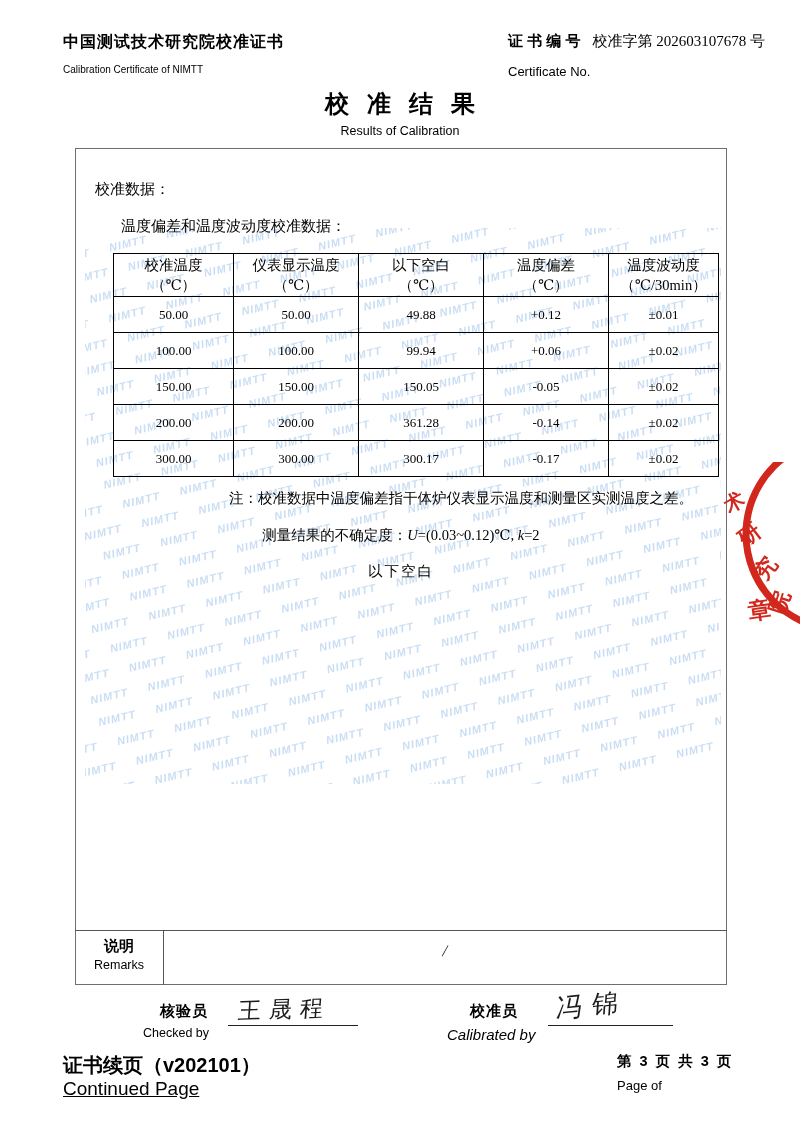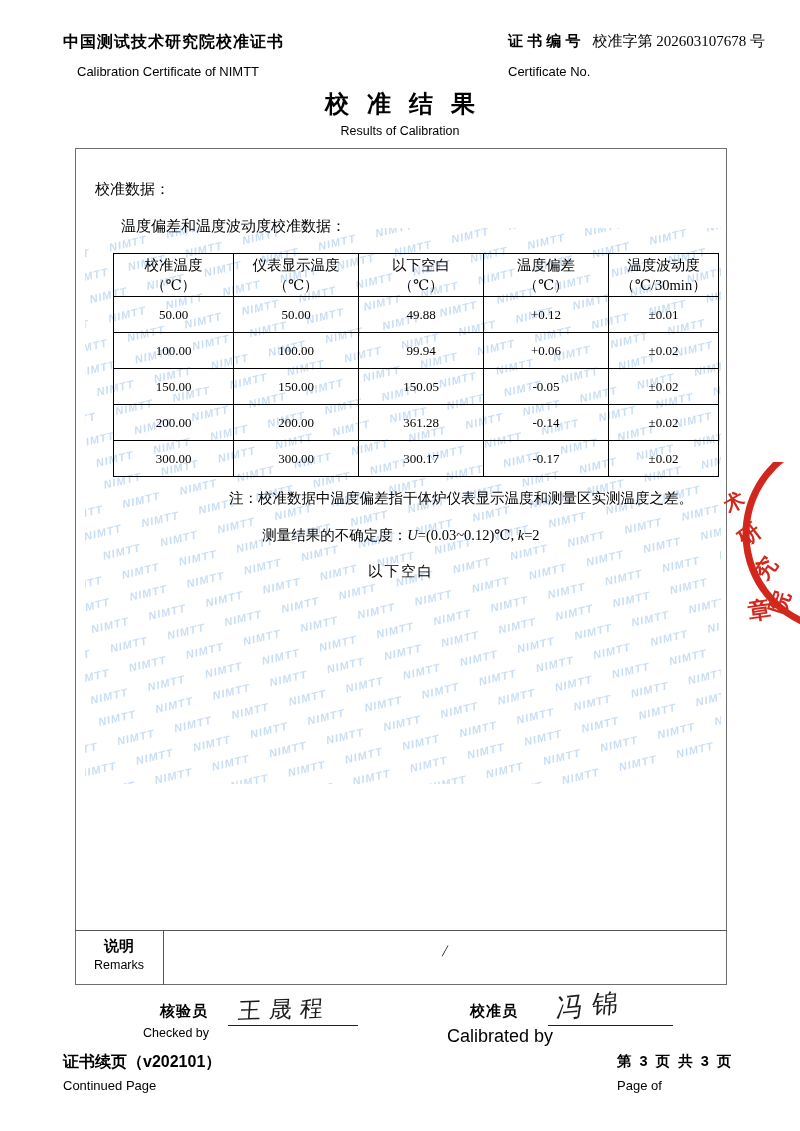--- a/index.html
+++ b/index.html
@@ -8,21 +8,21 @@
     position:relative; width:800px; height:1131px; background:#ffffff;
     font-family:"Liberation Sans","DejaVu Sans",sans-serif; color:#000;
     overflow:hidden; margin:0 auto;
   }
   .abs { position:absolute; }
   .cn-bold { font-weight:bold; font-family:"Liberation Sans","DejaVu Sans",sans-serif; }
   .serif { font-family:"Liberation Serif","DejaVu Serif",serif; }
 
   
   .org-cn { left:63px; top:32px; font-size:16px; font-weight:bold; letter-spacing:1px; }
-  .org-en { left:77px; top:64px; font-size:13px; }
+  .org-en { left:63px; top:64px; font-size:10px; }
   .certno-line { left:508px; top:32px; font-size:14px; white-space:nowrap; }
   .certno-label { font-weight:bold; font-size:15px; margin-right:8px; }
   .certno-value { font-family:Liberation Serif, serif; font-size:15px; }
   .certno-en { left:508px; top:64px; font-size:13px; }
 
   
   .title-cn { left:0; top:88px; width:800px; text-align:center; font-size:24px; font-weight:bold; letter-spacing:18px; text-indent:18px; }
   .title-en { left:0; top:124px; width:800px; text-align:center; font-size:12.5px; }
 
   
@@ -62,28 +62,28 @@
   .remarks-en { left:75px; top:958px; width:88px; text-align:center; font-size:12.5px; }
   .remarks-val { left:163px; top:942px; width:564px; text-align:center; font-size:16px; font-family:"Liberation Serif","DejaVu Serif",serif; transform:skewX(-12deg); }
 
   
   .sig-checked-cn { left:160px; top:1002px; font-size:15px; font-weight:bold; letter-spacing:1px; }
   .sig-checked-en { left:143px; top:1026px; font-size:12.5px; }
   .sig-checked-line { left:228px; top:1025px; width:130px; border-top:1.5px solid #222; }
   .sig-checked-name { left:238px; top:994px; font-size:23px; letter-spacing:8px;
       font-family:"DejaVu Serif","Liberation Serif",serif; transform:rotate(-2deg) skewX(-6deg); color:#1b1b1b; }
   .sig-cal-cn { left:470px; top:1002px; font-size:15px; font-weight:bold; letter-spacing:1px; }
-  .sig-cal-en { left:447px; top:1026px; font-size:18px; }
+  .sig-cal-en { left:447px; top:1026px; font-size:15px;font-style:italic; }
   .sig-cal-line { left:548px; top:1025px; width:125px; border-top:1.5px solid #222; }
   .sig-cal-name { left:556px; top:988px; font-size:26px; letter-spacing:10px;
       font-family:"DejaVu Serif","Liberation Serif",serif; transform:rotate(-6deg) skewX(-10deg); color:#1b1b1b; }
 
   
-  .foot-left-cn { left:63px; top:1052px; font-size:16px; font-weight:bold; }
-  .foot-left-en { left:63px; top:1078px; font-size:13px; }
+  .foot-left-cn { left:63px; top:1052px; font-size:20px; font-weight:bold; }
+  .foot-left-en { left:63px; top:1078px; font-size:19px;text-decoration:underline; }
   .foot-right-cn { left:617px; top:1052px; font-size:14.5px; font-weight:bold; letter-spacing:2px; }
   .foot-right-en { left:617px; top:1078px; font-size:13px; }
 </style>
 </head>
 <body>
 
 <div class="page">
 
   <div class="abs wm-clip">
     <div class="wm-inner">

